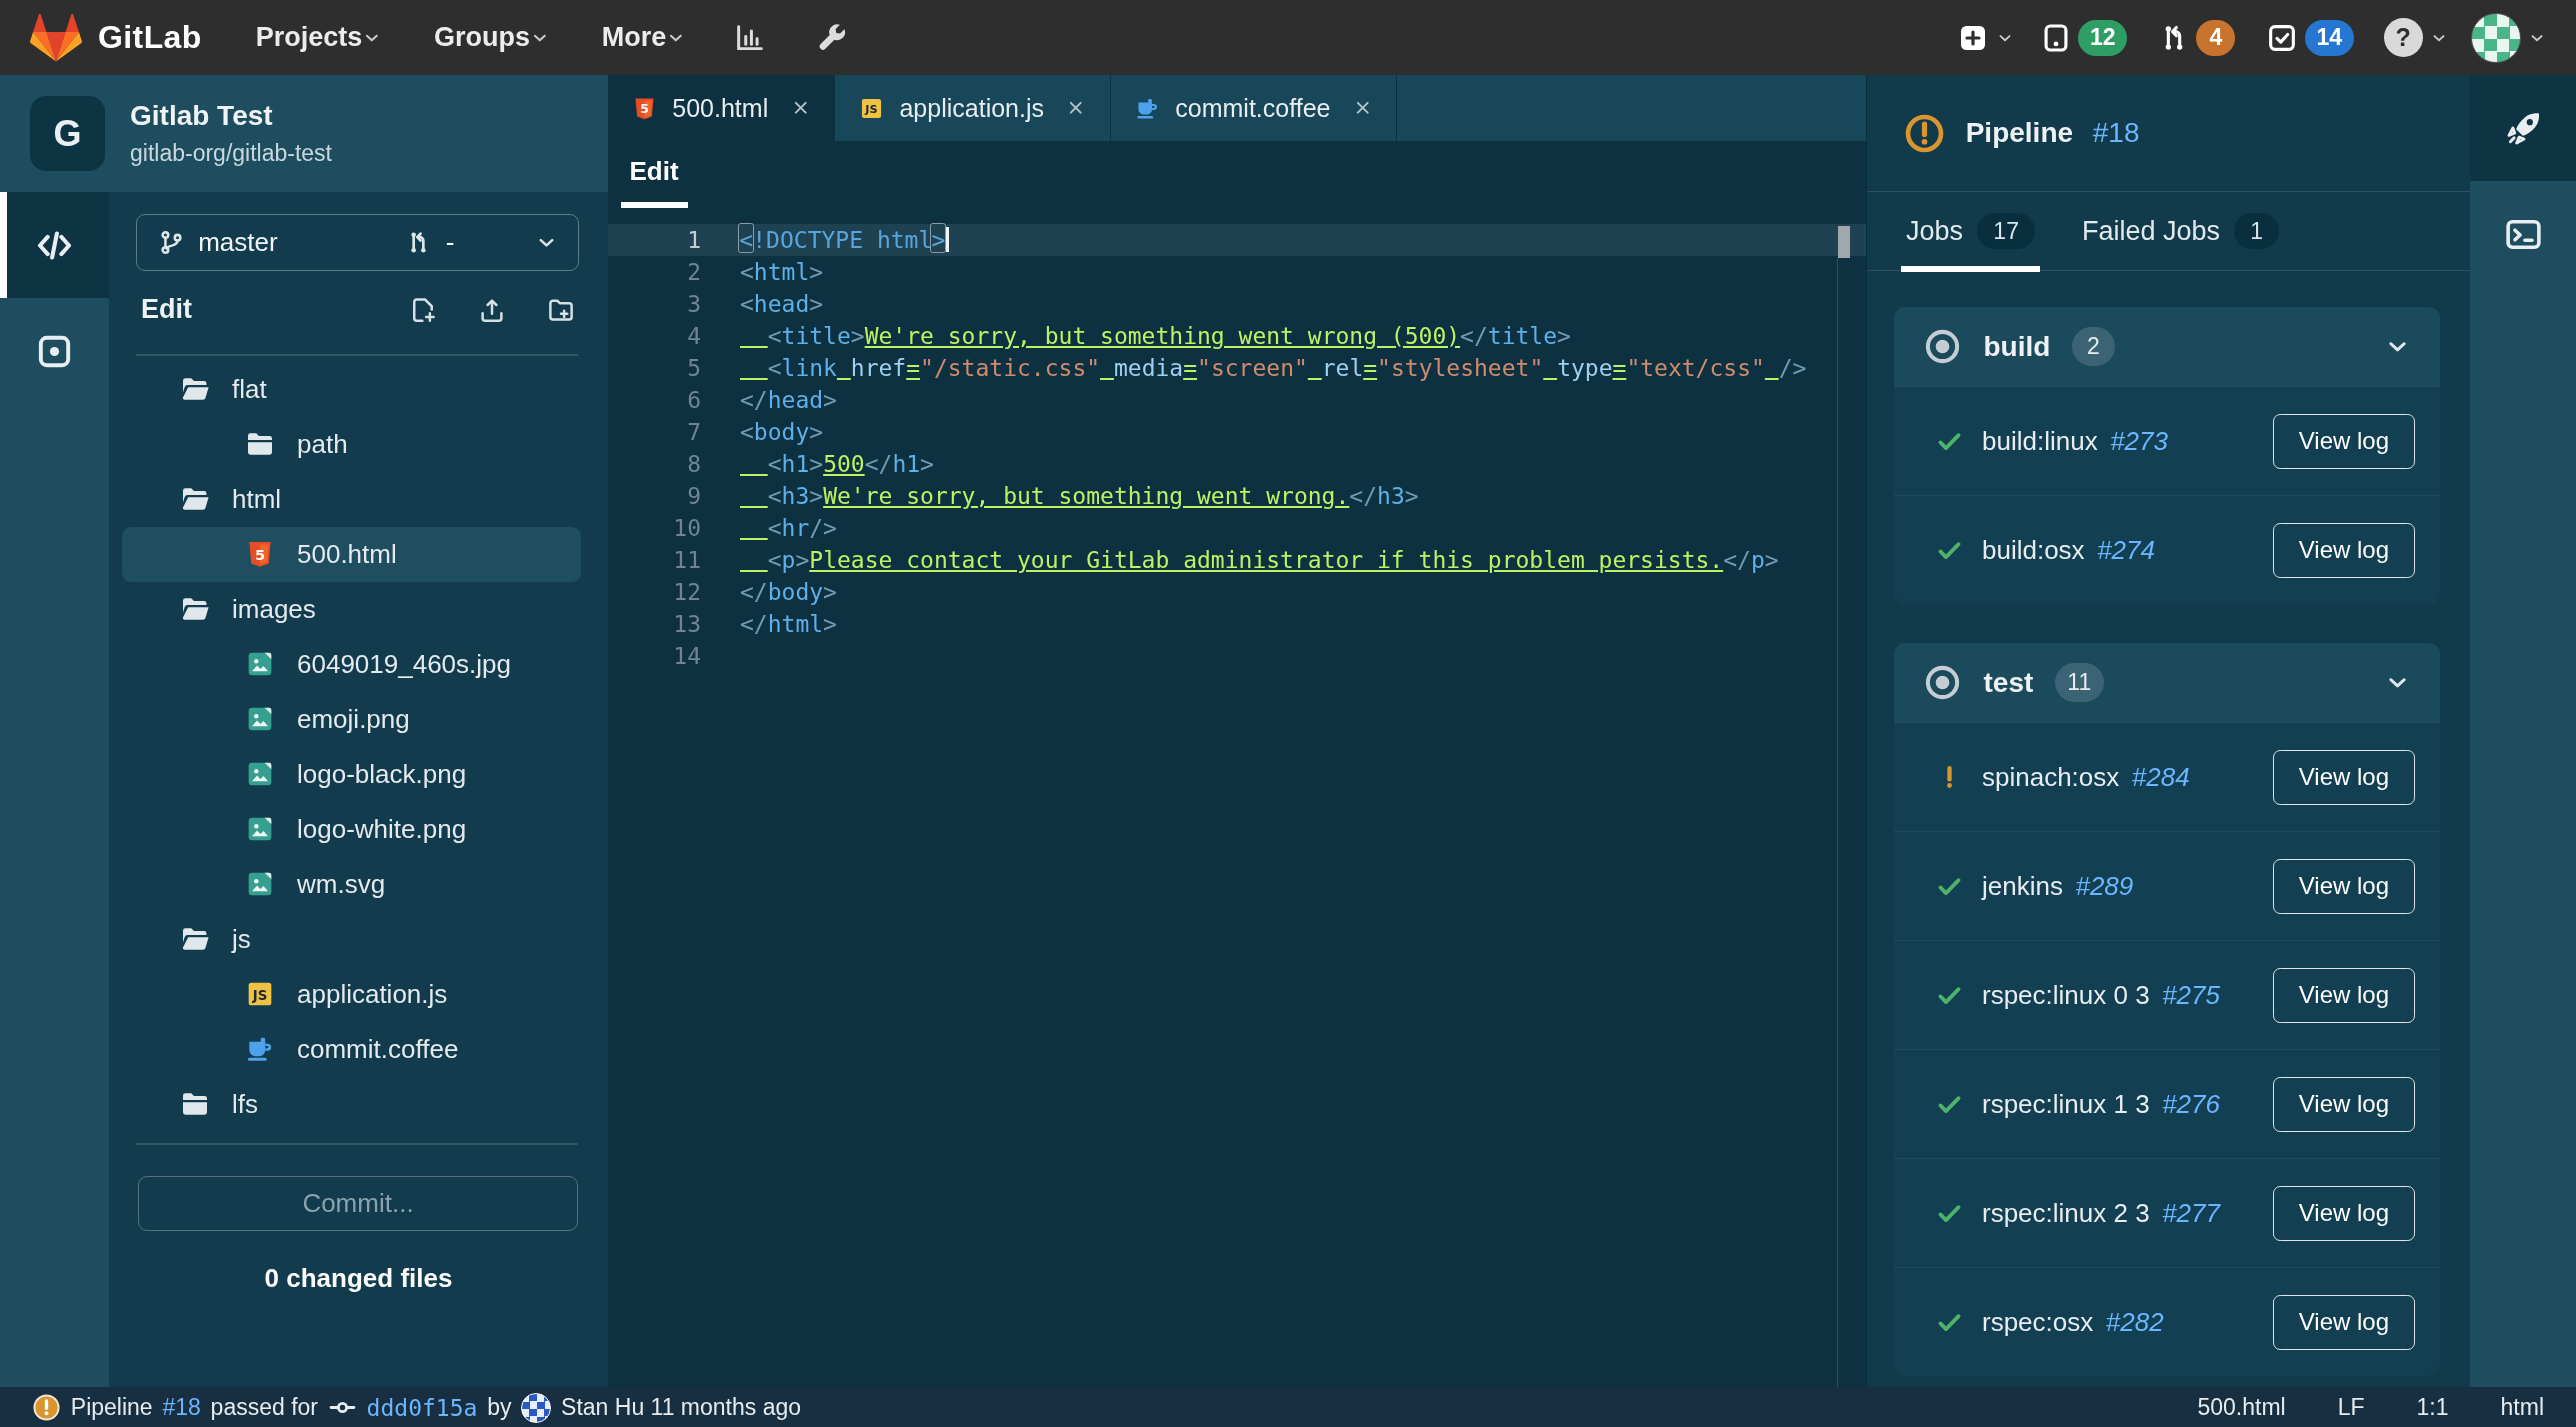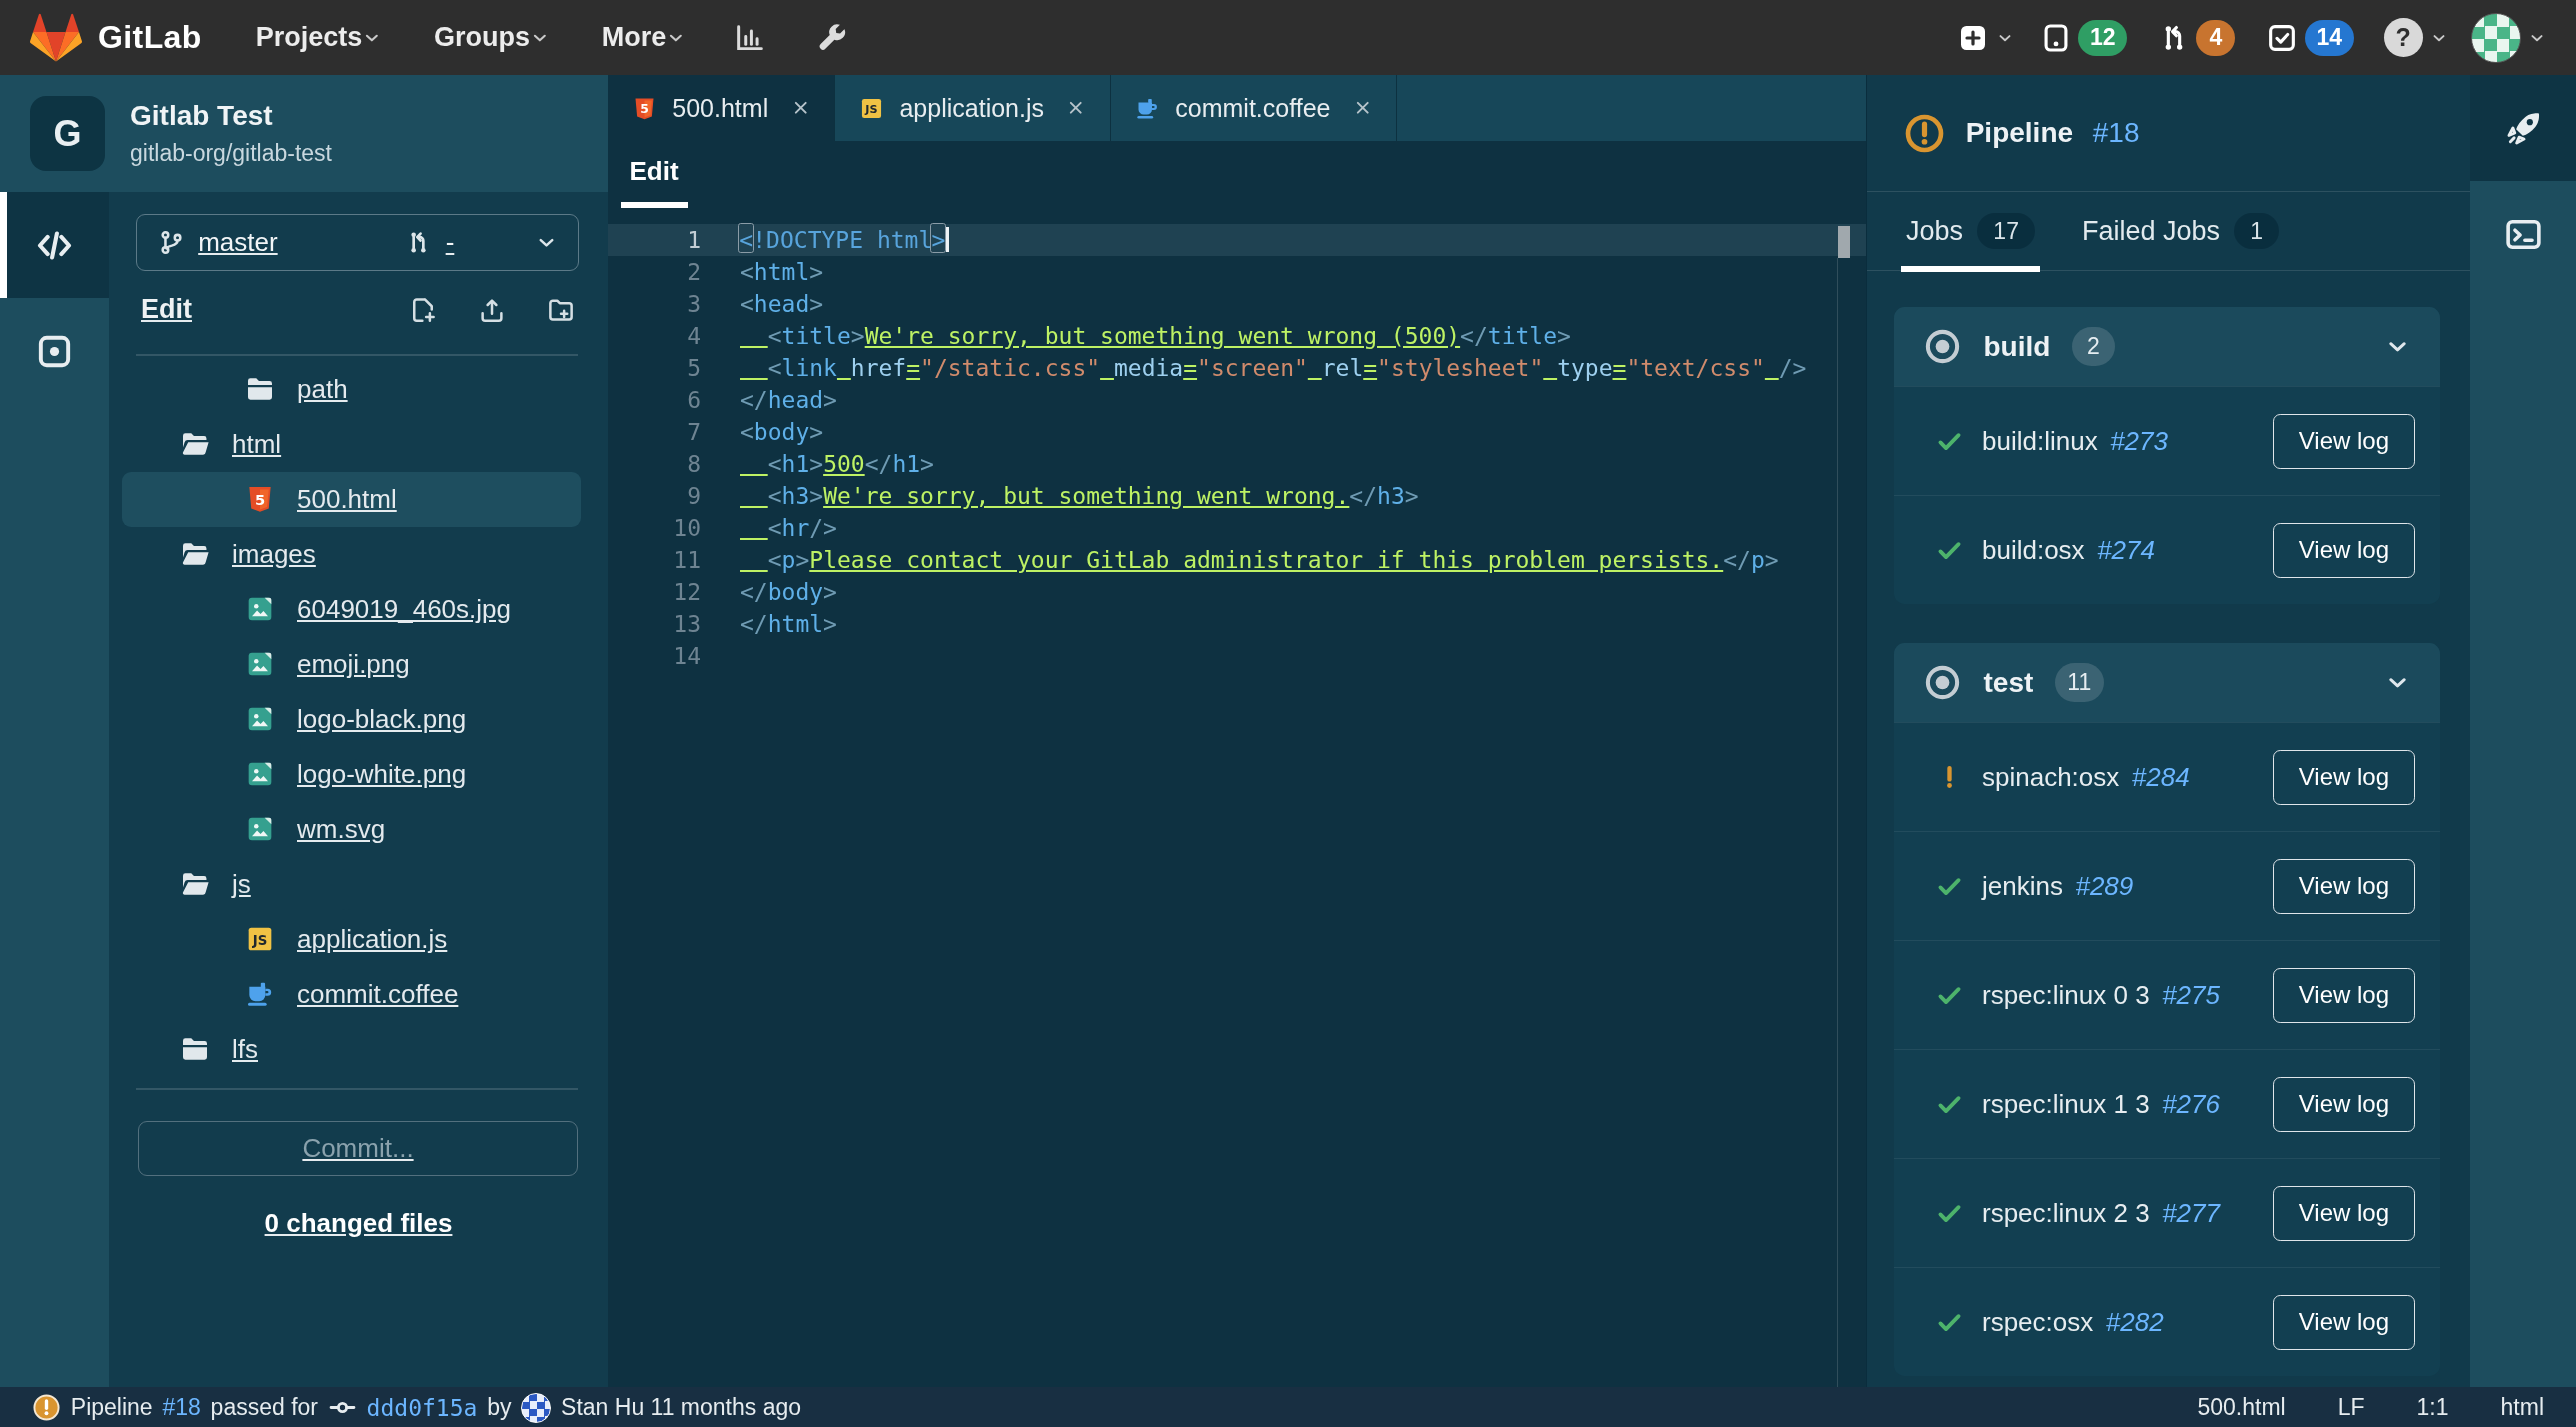--- a/index.html
+++ b/index.html
@@ -37,21 +37,21 @@
   .avatar-group { margin-right:0; }
   .avatar { width:50px; height:50px; border-radius:50%; background:repeating-conic-gradient(#4ab588 0% 25%, #e9f6ef 25% 50%) 0 0/25px 25px; border:1.8px solid #555; }
 
   
   .main { flex:1; display:flex; min-height:0; }
   .west { width:608px; flex:0 0 auto; display:flex; flex-direction:column; background:#123c4d; }
   .project-band { height:117px; flex:0 0 auto; background:#1d4d5e; display:flex; align-items:center; padding:0 0 0 30px; gap:25px; }
   .proj-avatar { width:75px; height:75px; border-radius:16px; background:#0d3443; display:flex; align-items:center; justify-content:center; font-size:36px; font-weight:bold; color:#e9eff2; }
   .proj-name { font-size:28px; font-weight:bold; color:#f0f4f6; margin-bottom:7.2px; }
   .proj-path { font-size:23px; color:#c9d8df; }
-  .west-body { flex:1; display:flex; min-height:0;text-decoration:underline; }
+  .west-body { flex:1; display:flex; min-height:0; }
   .left-strip { width:109px; flex:0 0 auto; background:#1d4d5e; display:flex; flex-direction:column; }
   .strip-tile { width:100%; height:106px; display:flex; align-items:center; justify-content:center; color:#e8eef1; cursor:pointer; position:relative; }
   .strip-tile .i { width:41px; height:41px; }
   .strip-tile.active { background:#0e3444; }
   .strip-tile.active::before { content:""; position:absolute; left:0; top:0; bottom:0; width:7.2px; background:#fff; }
 
   .sidebar { flex:1; display:flex; flex-direction:column; background:#123c4d; min-height:0; }
   .branch-btn { margin:22.4px 29px 0 27px; height:57px; border:1.8px solid #5c7a88; border-radius:9px; display:flex; align-items:center; padding:0 19.7px; cursor:pointer; }
   .branch-btn .grp { display:flex; align-items:center; gap:12.5px; }
   .branch-btn .i { width:29px; height:29px; color:#dde6ea; }
@@ -327,20 +327,29 @@
               <span class="i">
                   <svg viewBox="0 0 24 24" fill="none" stroke="currentColor" stroke-width="2" stroke-linecap="round" stroke-linejoin="round">
                     <path d="M3.5 6.5a2 2 0 0 1 2-2H9l2 2h7.5a2 2 0 0 1 2 2v9a2 2 0 0 1-2 2h-13a2 2 0 0 1-2-2z"></path>
                     <path d="M14.5 12.5v5M12 15h5"></path>
                   </svg>
                 </span>
             </span>
           </div>
           <div class="sb-divider"></div>
           <div class="tree" id="file-tree">
+              <div class="tree-row" style="padding-left: 57px;">
+                <span class="i ">
+                  <svg viewBox="0 0 24 24" fill="currentColor">
+                    <path d="M3 5.8A1.8 1.8 0 0 1 4.8 4h4.4l2 2h7.6A1.8 1.8 0 0 1 20.6 7.8V9H6.5a2.4 2.4 0 0 0-2.3 1.7L3 14.6z"></path>
+                    <path d="M6.9 10.6h15.3l-2.2 7.6a2 2 0 0 1-1.9 1.8H4.2a1.3 1.3 0 0 1-1.25-1.7z"></path>
+                  </svg>
+                </span>
+                <span>flat</span>
+              </div>
               <div class="tree-row" style="padding-left: 122px;">
                 <span class="i ">
                   <svg viewBox="0 0 24 24" fill="currentColor">
                     <path d="M3 5.8A1.8 1.8 0 0 1 4.8 4h4.4l2 2h8A1.8 1.8 0 0 1 21 7.8V9H3z"></path>
                     <path d="M3 10.6h18v7.6a1.8 1.8 0 0 1-1.8 1.8H4.8A1.8 1.8 0 0 1 3 18.2z"></path>
                   </svg>
                 </span>
                 <span>path</span>
               </div>
               <div class="tree-row" style="padding-left: 57px;">

